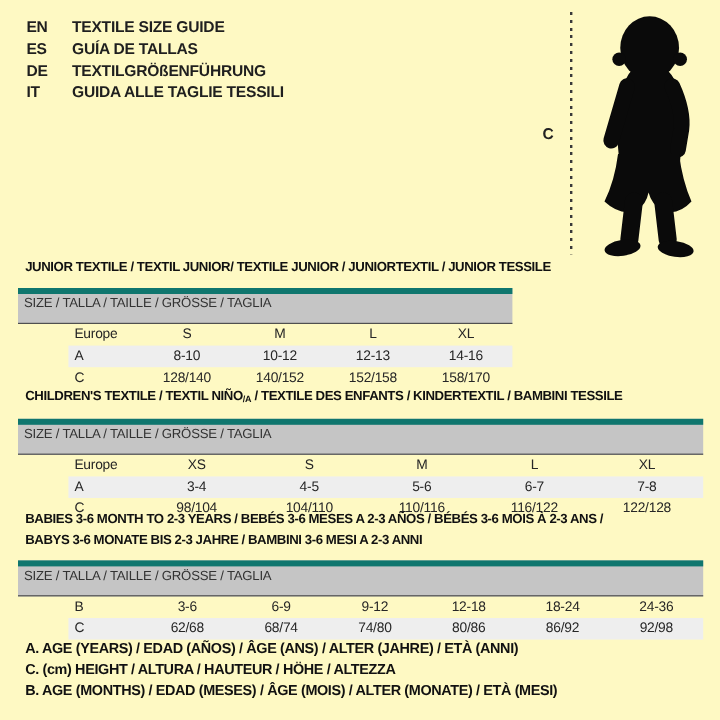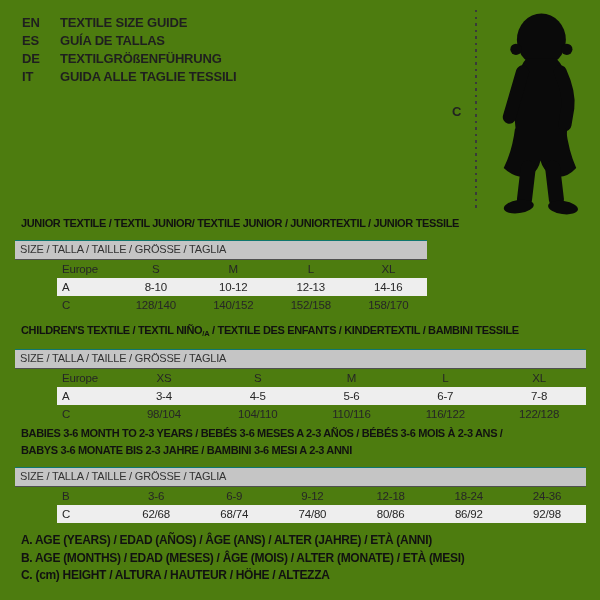--- a/index.html
+++ b/index.html
@@ -1,21 +1,21 @@
 <!DOCTYPE html>
 <html><head>
 <meta charset="utf-8">
 <style>
   * { margin: 0; padding: 0; box-sizing: border-box; }
   html, body { background: #ffffff; }
   body { font-family: "Liberation Sans", sans-serif; color: #1f1f1f; }
   .canvas {
     position: relative;
     width: 600px; height: 600px;
-    background: #4d7c0f;
+    background: #fef9c3;
     overflow: hidden;
   }
   
   .lang-block { position: absolute; left: 22px; top: 13px; }
   .lang-row { display: flex; height: 18px; align-items: center; }
   .lang-code { width: 38px; font-size: 13px; font-weight: bold; letter-spacing: -0.2px; }
   .lang-label { font-size: 13px; font-weight: bold; letter-spacing: -0.2px; white-space: nowrap; text-align: right; }
 
   
   .figure-svg { position: absolute; left: 483px; top: 4px; }
@@ -31,23 +31,23 @@
     font-size: 11px; font-weight: bold; letter-spacing: -0.35px;
     color: #111; white-space: nowrap;
   }
   .sub { font-size: 7.5px; vertical-align: -2px; letter-spacing: -0.2px; }
 
   
   .stable { position: absolute; left: 15px; }
   .stable.narrow { width: 412px; }
   .stable.wide { width: 571px; }
   .band {
-    height: 20px; line-height: 16px;
+    height: 30px; line-height: 16px;
     background: #c5c5c5;
-    border-top: 1px solid #0f766e;
+    border-top: 5px solid #0f766e;
     border-bottom: 1px solid #4f4f4f;
     padding-left: 5px;
     font-size: 11px; color: #333; letter-spacing: -0.2px;
   }
   .trow { display: flex; height: 18px; align-items: center; font-size: 11.5px; color: #262626; margin-left: 42px; }
   .trow.shade { background: #eeeeee; }
   .cell-label { width: 60px; padding-left: 5px; letter-spacing: -0.2px; }
   .cell { flex: 1 1 0; text-align: center; letter-spacing: -0.2px; }
 
   
@@ -171,17 +171,17 @@
       <span class="cell">68/74</span>
       <span class="cell">74/80</span>
       <span class="cell">80/86</span>
       <span class="cell">86/92</span>
       <span class="cell">92/98</span>
     </div>
   </div>
 
   <div class="legend">
     <div class="legend-line">A. AGE (YEARS) / EDAD (AÑOS) / ÂGE (ANS) / ALTER (JAHRE) / ETÀ (ANNI)</div>
+    <div class="legend-line">C. (cm) HEIGHT / ALTURA / HAUTEUR / HÖHE / ALTEZZA</div>
     <div class="legend-line">B. AGE (MONTHS) / EDAD (MESES) / ÂGE (MOIS) / ALTER (MONATE) / ETÀ (MESI)</div>
-    <div class="legend-line">C. (cm) HEIGHT / ALTURA / HAUTEUR / HÖHE / ALTEZZA</div>
   </div>
 
 </div>
 
 </body></html>

